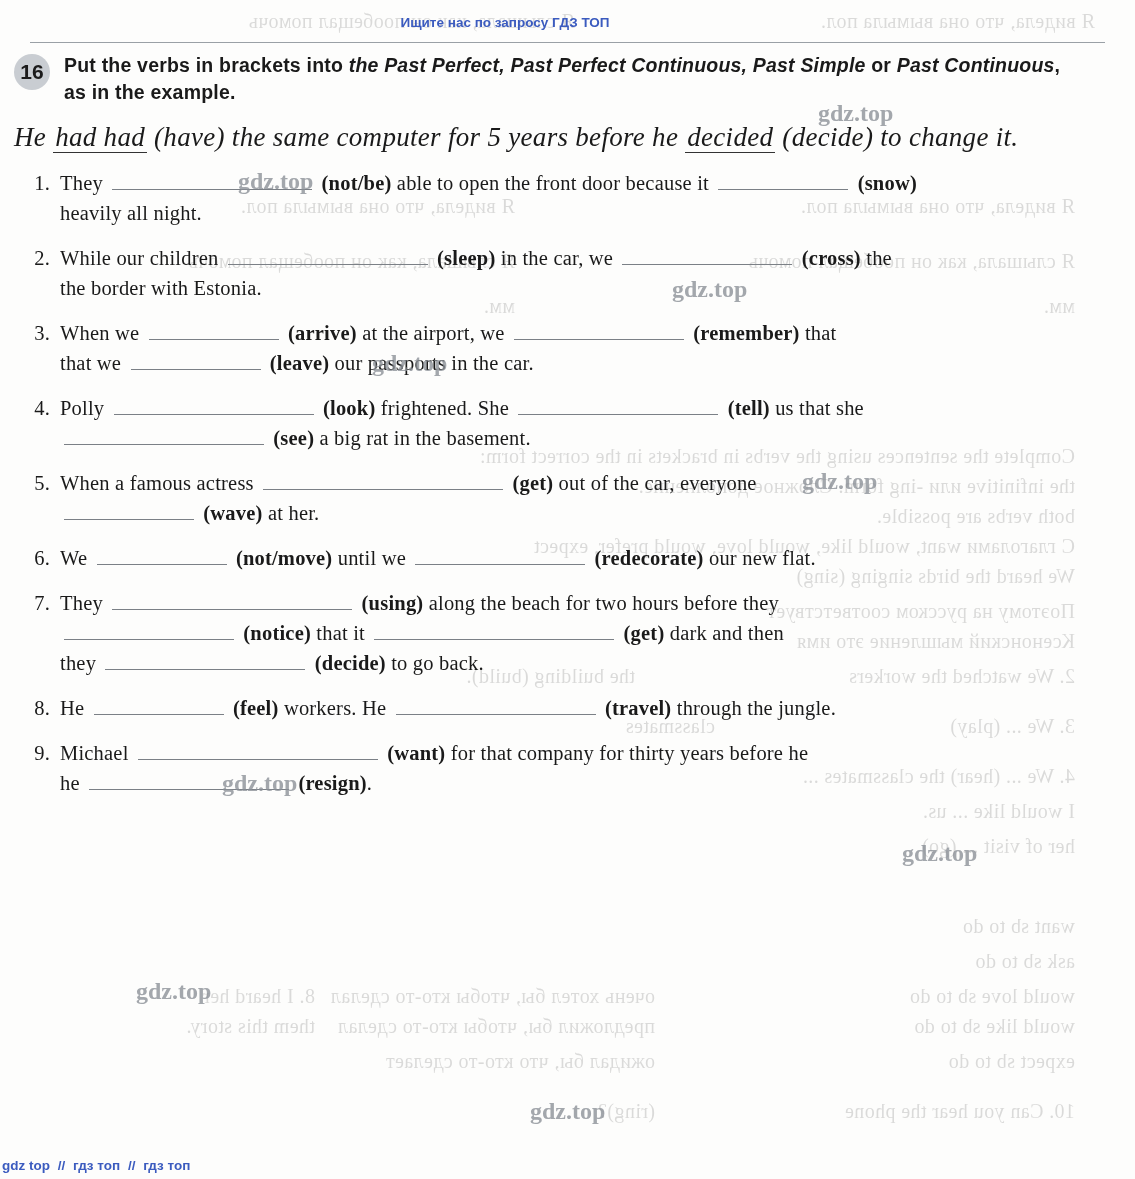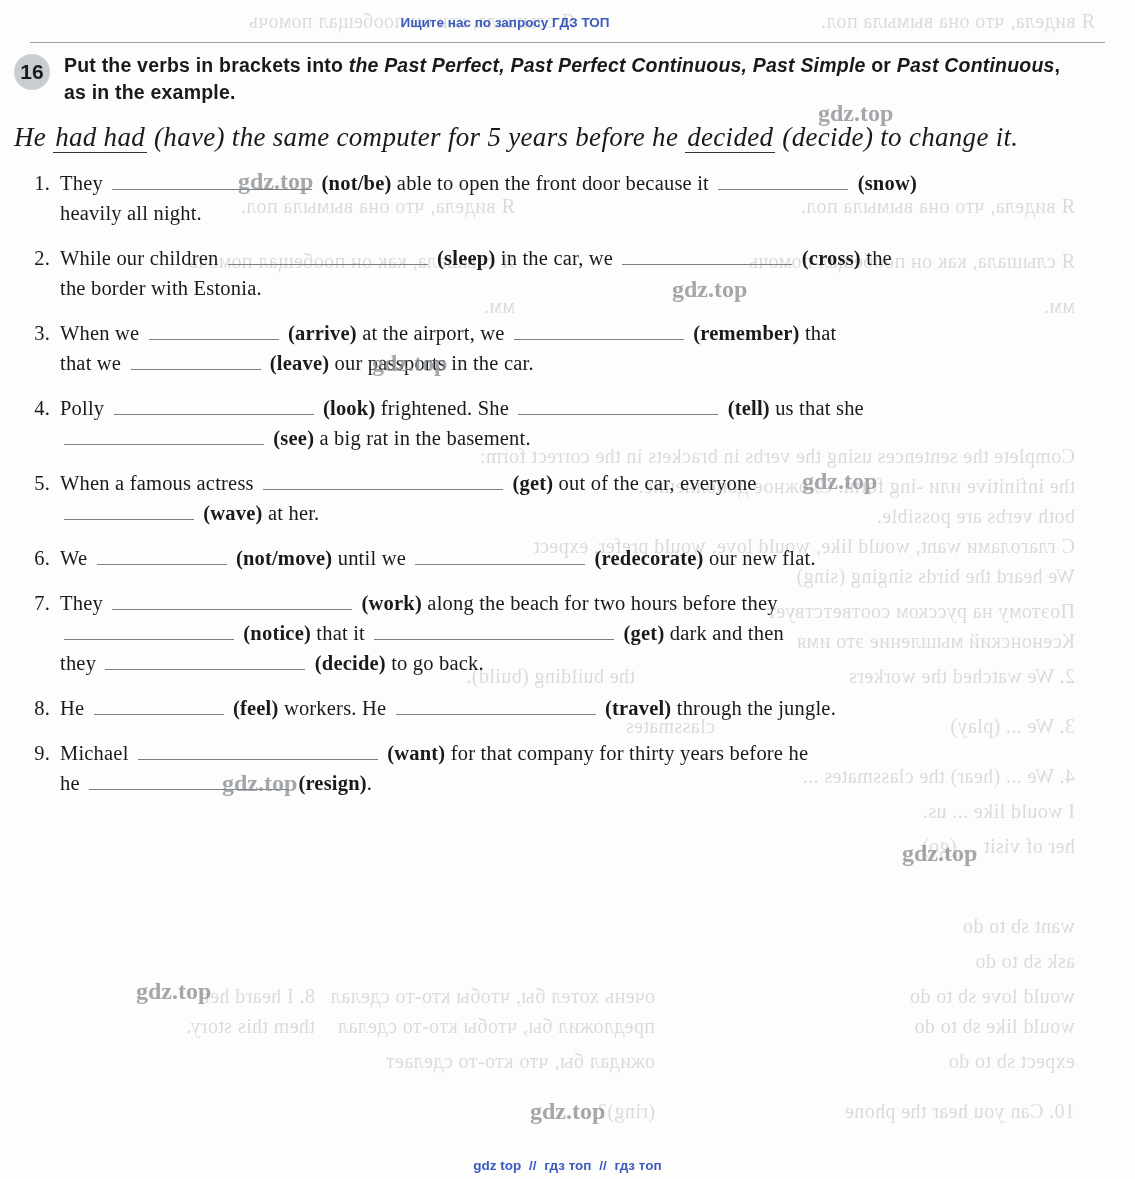--- a/index.html
+++ b/index.html
@@ -48,21 +48,20 @@
     font-size: 13.5px;
     font-weight: bold;
     color: #3b5bbf;
     padding-top: 15px;
   }
   .bottom-banner {
     position: absolute;
     bottom: 6px;
     left: 0;
     width: 1135px;
-    text-align: center;
     font-family: "Liberation Sans", sans-serif;
     font-size: 13.5px;
     font-weight: bold;
     color: #3b5bbf;
   }
   .bottom-banner span { margin: 0 2px; }
 
   .rule {
     position: absolute;
     left: 30px;
@@ -298,21 +297,21 @@
         <span>until we</span>
         <span class="blank b-lg"></span>
         <span class="cue">(redecorate)</span>
         <span>our new flat.</span>
       </li>
 
       <li>
         <span class="n">7.</span>
         <span>They</span>
         <span class="blank b-xxl"></span>
-        <span class="cue">(work)</span>
+        <span class="cue">(using)</span>
         <span>along the beach for two hours before they</span>
         <br>
         <span class="blank b-lg"></span>
         <span class="cue">(notice)</span>
         <span>that it</span>
         <span class="blank b-xxl"></span>
         <span class="cue">(get)</span>
         <span>dark and then</span>
         <br>
         <span>they</span>

